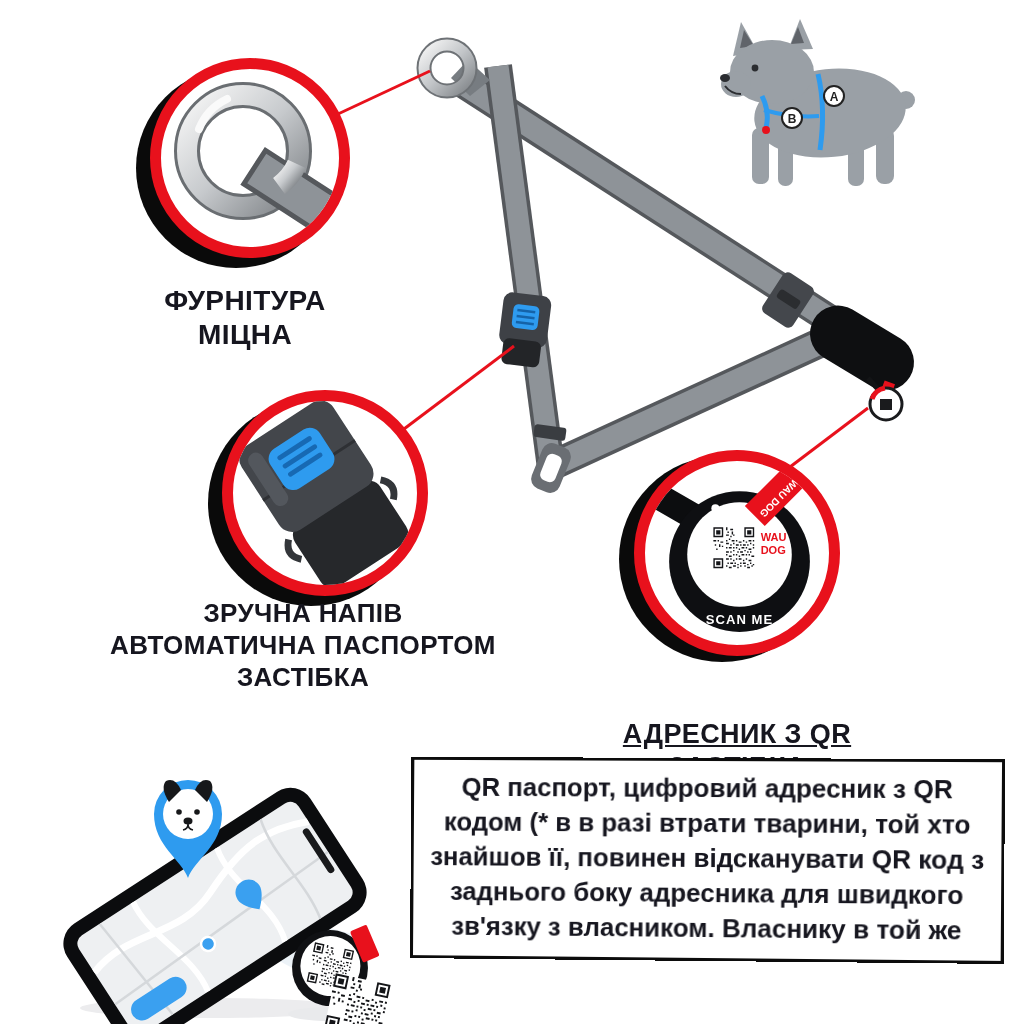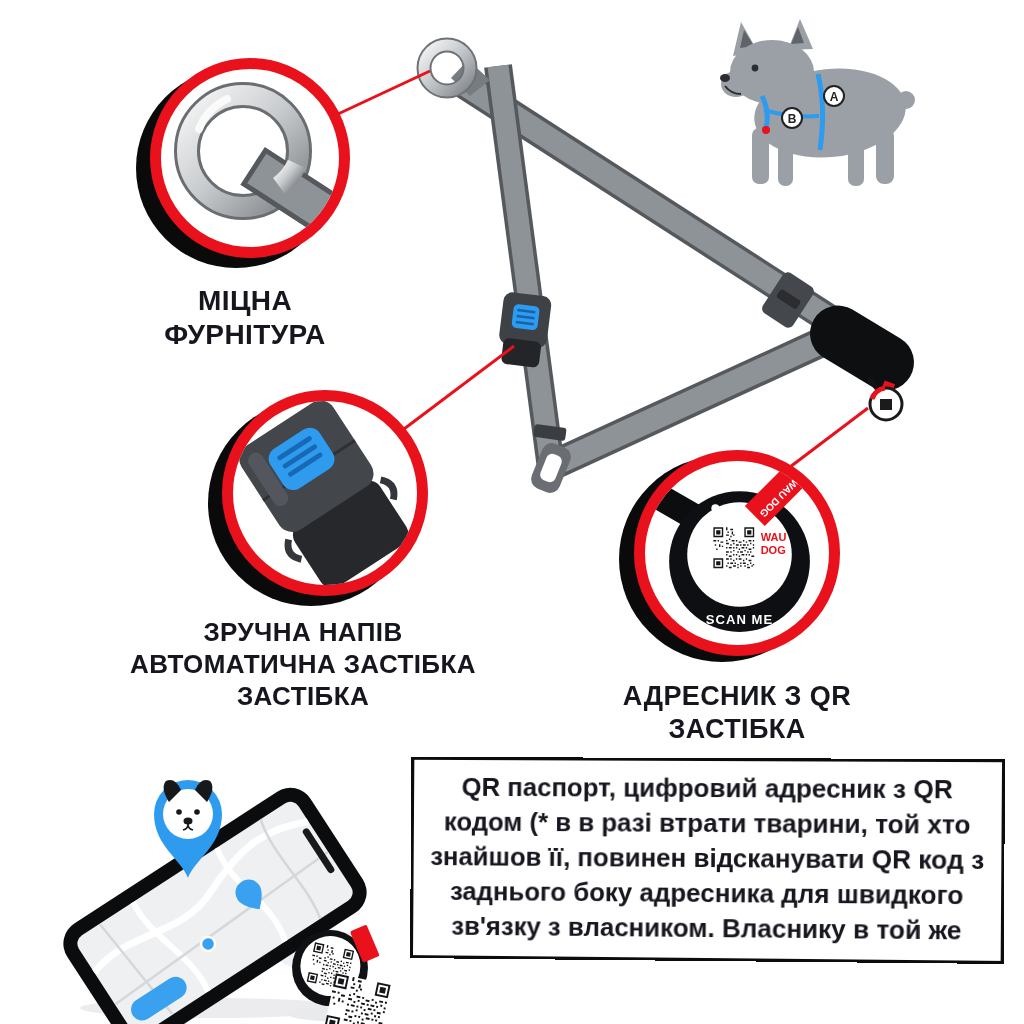--- a/index.html
+++ b/index.html
@@ -14,22 +14,22 @@
     overflow:hidden;box-sizing:border-box;
   }
   .callout.c1{left:150px;top:58px;width:200px;height:200px;box-shadow:-14px 10px 0 #0a0a0a;}
   .callout.c2{left:222px;top:390px;width:206px;height:206px;box-shadow:-14px 10px 0 #0a0a0a;}
   .callout.c3{left:634px;top:450px;width:206px;height:206px;box-shadow:-15px 6px 0 #0a0a0a;}
   .callout svg{display:block;width:100%;height:100%;}
   .label{
     position:absolute;font-weight:bold;color:#16161f;text-align:center;letter-spacing:.4px;
   }
   .label.l1{left:95px;top:284px;width:300px;font-size:28px;line-height:34px;}
-  .label.l2{left:108px;top:597px;width:390px;font-size:26px;line-height:32px;margin-top:19px;}
-  .label.l3{left:587px;top:680px;width:300px;font-size:27px;line-height:33px;}
+  .label.l2{left:108px;top:597px;width:390px;font-size:26px;line-height:32px;}
+  .label.l3{left:587px;top:718px;width:300px;font-size:27px;line-height:33px;text-decoration:underline;}
   .infobox{
     position:absolute;left:408px;top:758px;width:594px;box-sizing:border-box;
     background:#fff;border:3px solid #0c0c0c;padding:10px 10px 12px;
     font-size:26px;font-weight:bold;line-height:35px;text-align:center;color:#16161f;
     transform:perspective(1200px) rotateY(-2deg) rotate(0.4deg);
   }
 </style>
 </head>
 <body>
 
@@ -134,40 +134,40 @@
       <circle cx="82" cy="82" r="56" fill="none" stroke="#6a6e72" stroke-width="26"></circle>
       <circle cx="82" cy="82" r="56" fill="none" stroke="url(#met2)" stroke-width="20"></circle>
       <g transform="rotate(33 120 120)">
         <rect x="86" y="96" width="120" height="40" fill="#8e9398" stroke="#55585c" stroke-width="5"></rect>
       </g>
       <path d="M118,117 a56,56 0 0 0 18,-22" stroke="url(#met2)" stroke-width="20" fill="none"></path>
       <path d="M38,60 a56,56 0 0 1 28,-30" stroke="#fafafa" stroke-width="8" fill="none" stroke-linecap="round"></path>
     </svg>
   </div>
   <div class="label l1">
+    <div>ФУРНІТУРА</div>
     <div>МІЦНА</div>
-    <div>ФУРНІТУРА</div>
   </div>
 
   <div class="callout c2">
     <svg viewBox="0 0 188 188">
       <g transform="translate(94,96) rotate(-33)">
         <rect x="-52" y="10" width="104" height="76" rx="14" fill="#26282b"></rect>
         <path d="M-56,18 q-12,12 0,24 M56,18 q12,12 0,24" stroke="#33363a" stroke-width="7" fill="none"></path>
         <rect x="-56" y="-86" width="112" height="102" rx="16" fill="#43464b"></rect>
         <path d="M-56,-30 h112" stroke="#2e3034" stroke-width="3"></path>
         <rect x="-48" y="-76" width="16" height="62" rx="8" fill="#53575d"></rect>
         <rect x="-30" y="-68" width="60" height="48" rx="12" fill="#2e9bef"></rect>
         <path d="M-18,-57 h36 M-18,-47 h36 M-18,-37 h36" stroke="#1769b3" stroke-width="5" stroke-linecap="round"></path>
       </g>
     </svg>
   </div>
   <div class="label l2">
     <div>ЗРУЧНА НАПІВ</div>
-    <div>АВТОМАТИЧНА ЗАСТІБКА</div>
+    <div>АВТОМАТИЧНА ПАСПОРТОМ</div>
     <div>ЗАСТІБКА</div>
   </div>
 
   <div class="callout c3">
     <svg viewBox="0 0 183 183">
       <rect x="-30" y="26" width="112" height="26" rx="4" fill="#0c0d0f" transform="rotate(30 20 40)"></rect>
       <circle cx="94" cy="100" r="70" fill="#0e0f12"></circle>
       <circle cx="94" cy="93" r="52" fill="#ffffff"></circle>
       <circle cx="70" cy="47" r="4" fill="#ffffff"></circle>
       <g id="qr-pattern" transform="translate(68,66) scale(1.4)">

